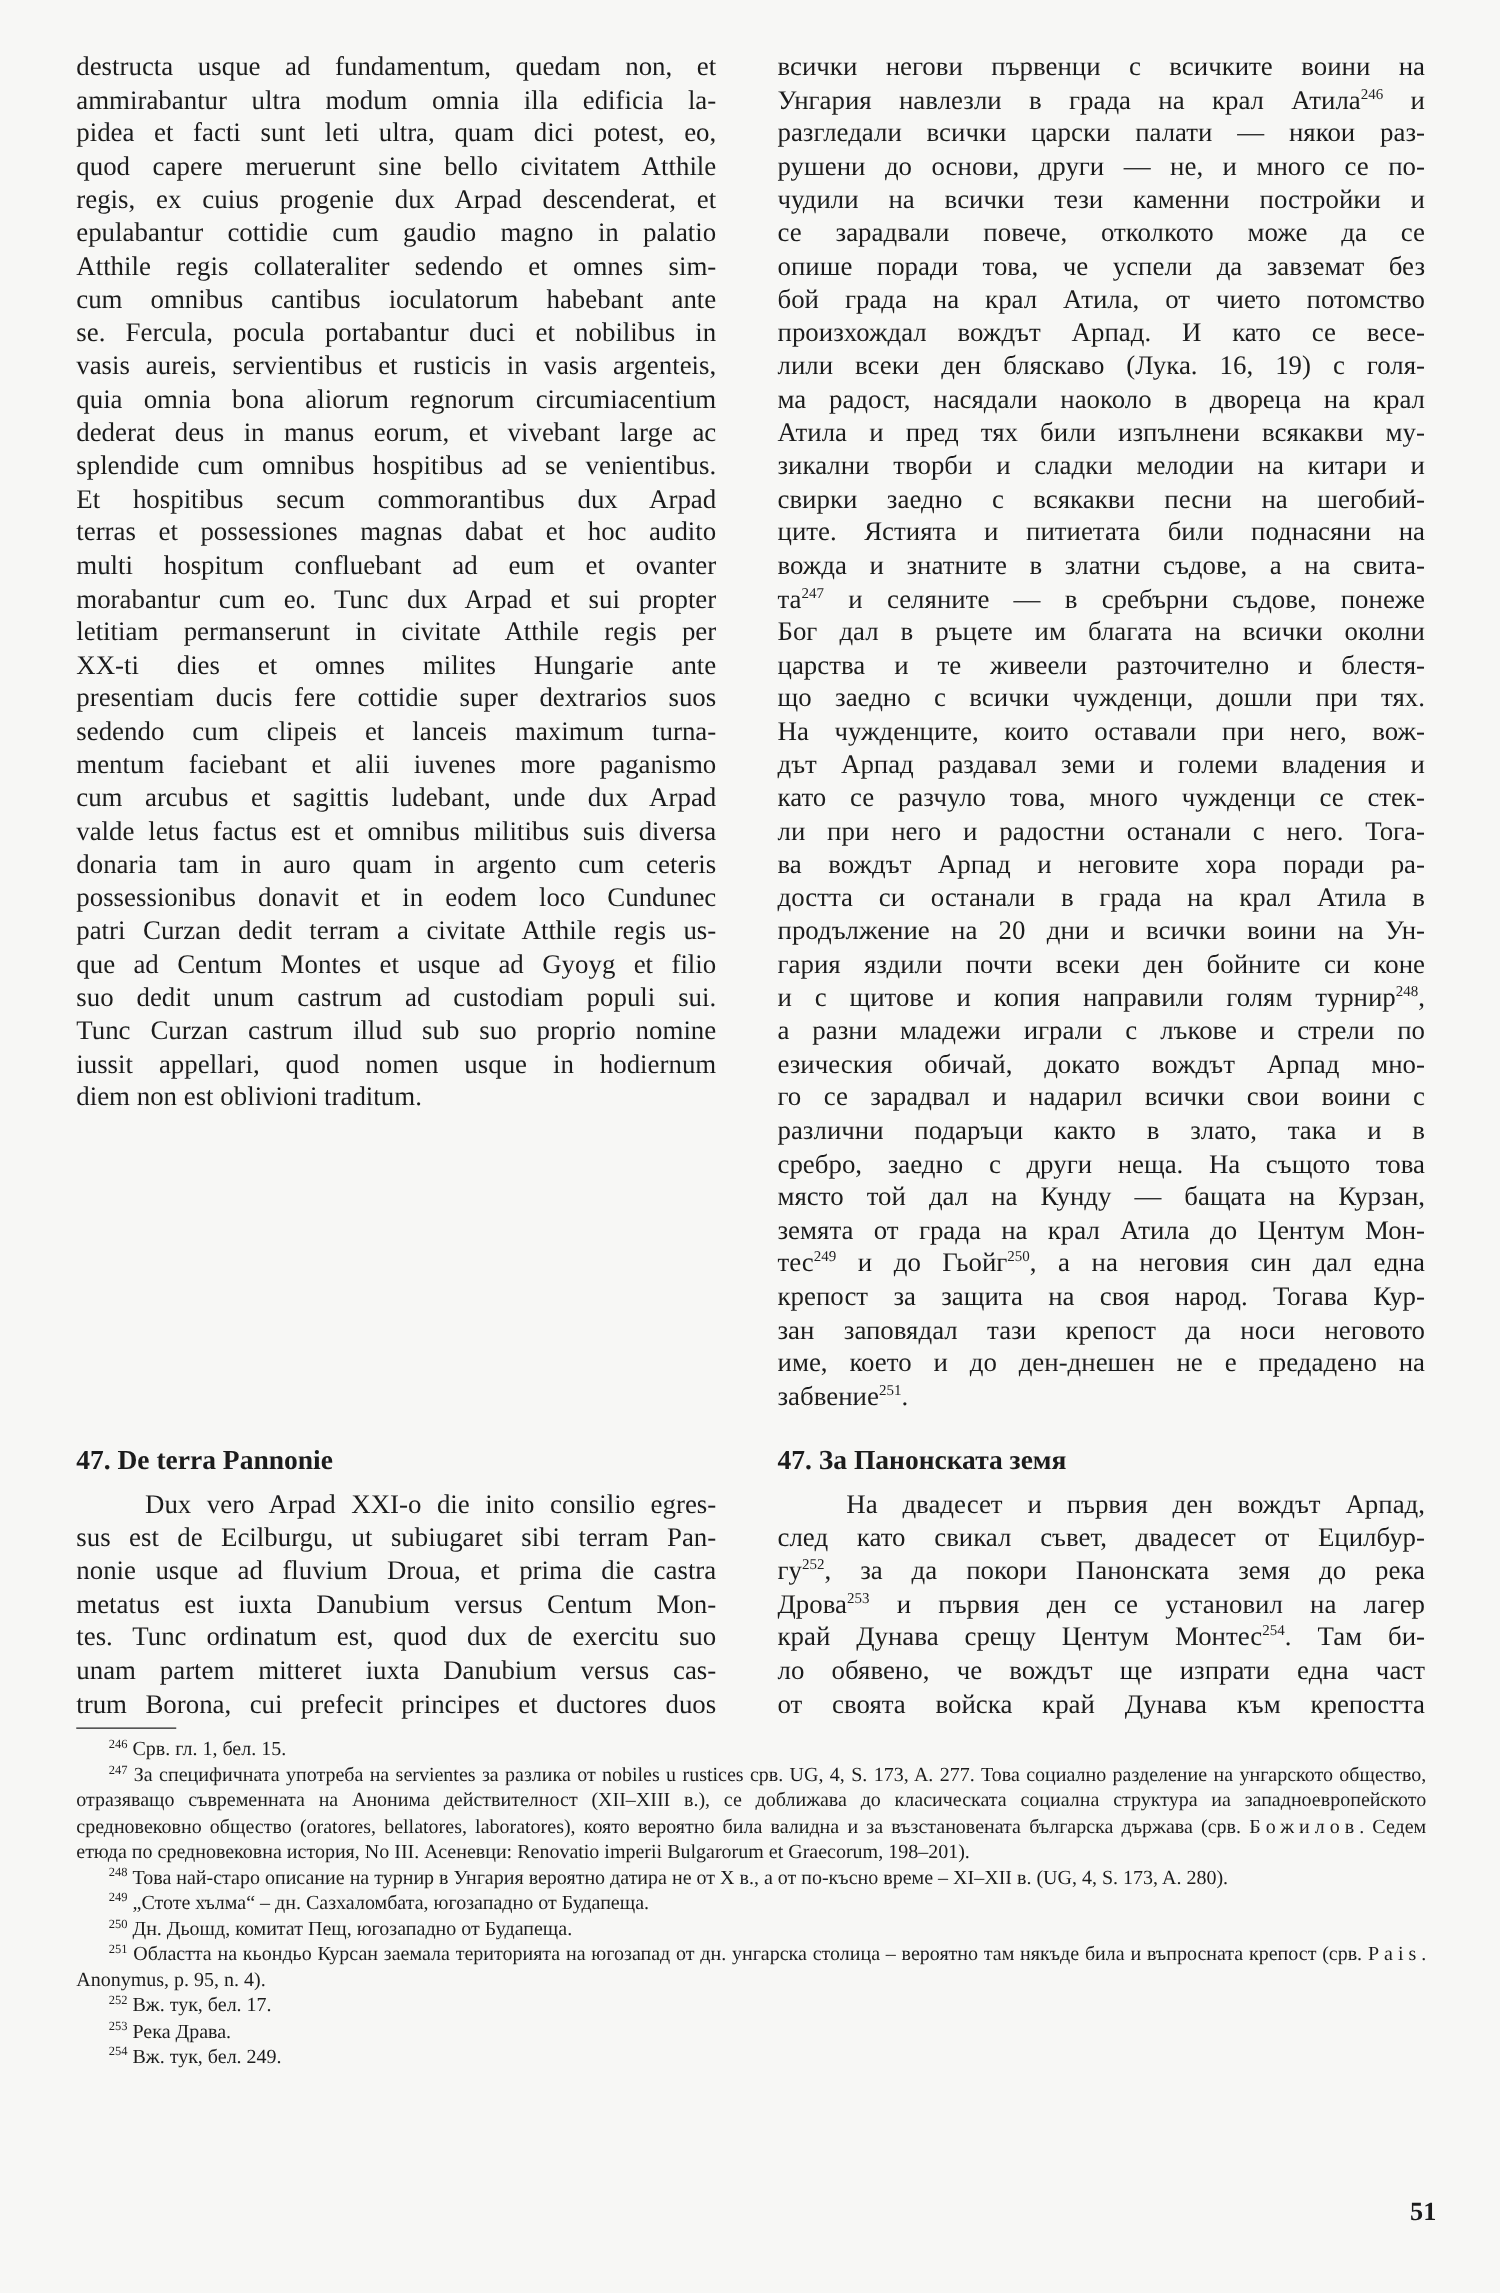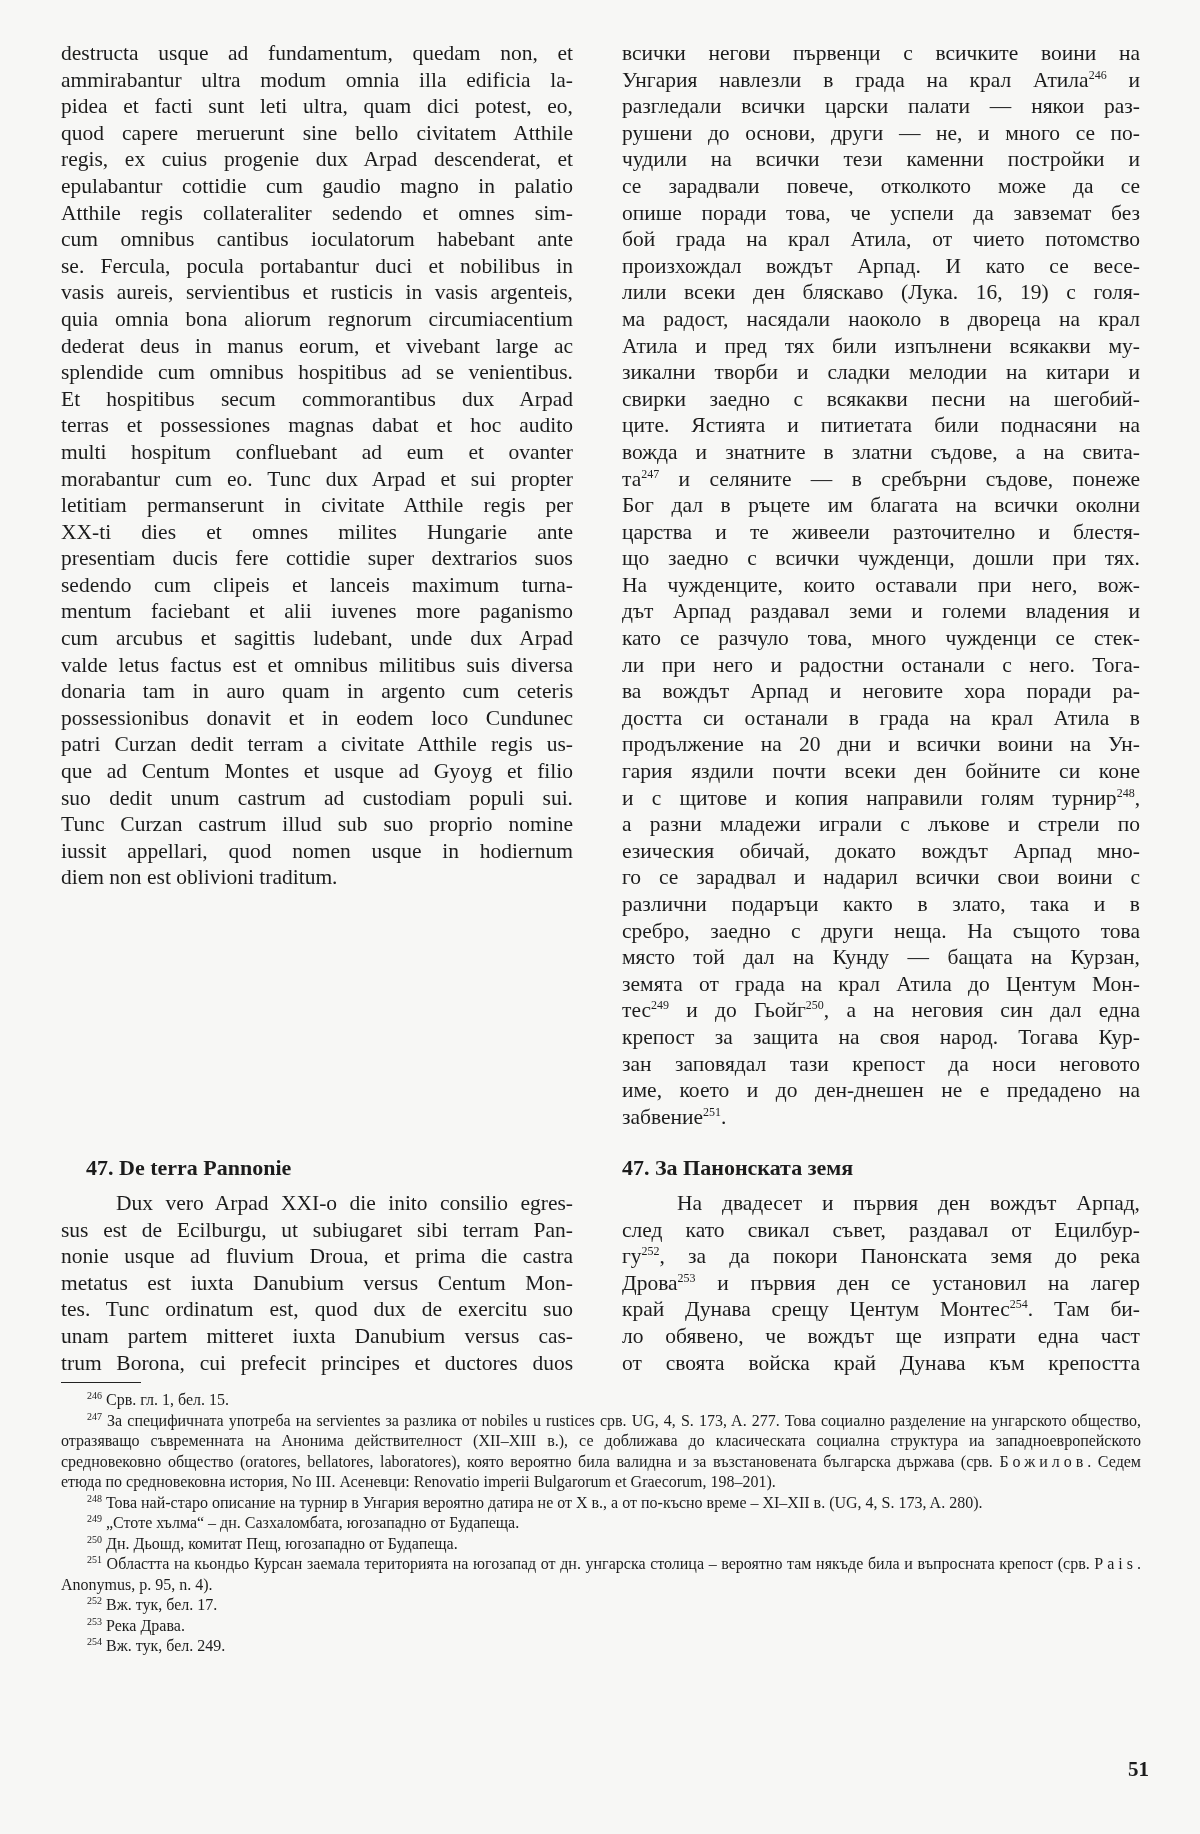--- a/index.html
+++ b/index.html
@@ -27,21 +27,21 @@
   }
   .line.last { text-align-last: left; }
   .line.indent { padding-left: 55px; }
   sup { font-size: 12px; line-height: 0; vertical-align: 8px; }
   .heading {
     position: absolute;
     font-weight: bold;
     font-size: 22px;
     line-height: 28px;
   }
-  .h-left { left: 61px; top: 1154px; margin-left: 25px; }
+  .h-left { left: 61px; top: 1154px; }
   .h-right { left: 622px; top: 1154px; }
   .sec2 { position: absolute; top: 1190px; font-family: Liberation Serif, serif; }
   .sec2.left { left: 61px; width: 512px; }
   .sec2.right { left: 622px; width: 518px; }
   .rule {
     position: absolute; left: 61px; top: 1382px;
     width: 80px; height: 1px; background: #222;
   }
   .footnotes {
     position: absolute; left: 61px; top: 1390px; width: 1080px;
@@ -144,21 +144,21 @@
     <div class="line indent">Dux vero Arpad XXI-o die inito consilio egres-</div>
     <div class="line">sus est de Ecilburgu, ut subiugaret sibi terram Pan-</div>
     <div class="line">nonie usque ad fluvium Droua, et prima die castra</div>
     <div class="line">metatus est iuxta Danubium versus Centum Mon-</div>
     <div class="line">tes. Tunc ordinatum est, quod dux de exercitu suo</div>
     <div class="line">unam partem mitteret iuxta Danubium versus cas-</div>
     <div class="line">trum Borona, cui prefecit principes et ductores duos</div>
   </div>
 <div class="sec2 right" id="bg-sec">
     <div class="line indent"><span>На двадесет и първия ден вождът Арпад,</span></div>
-    <div class="line"><span>след като свикал съвет, раздавал от Ецилбур-</span></div>
+    <div class="line"><span>след като свикал съвет, двадесет от Ецилбур-</span></div>
     <div class="line"><span>гу</span><sup>252</sup><span>, за да покори Панонската земя до река</span></div>
     <div class="line"><span>Дрова</span><sup>253</sup><span> и първия ден се установил на лагер</span></div>
     <div class="line"><span>край Дунава срещу Центум Монтес</span><sup>254</sup><span>. Там би-</span></div>
     <div class="line"><span>ло обявено, че вождът ще изпрати една част</span></div>
     <div class="line"><span>от своята войска край Дунава към крепостта</span></div>
   </div>
 
 <div class="rule"></div>
 <div class="footnotes" id="footnotes">
     <div class="fn"><span class="first"><span class="fn-sup">246</span><span> Срв. гл. 1, бел. 15.</span></span></div>

